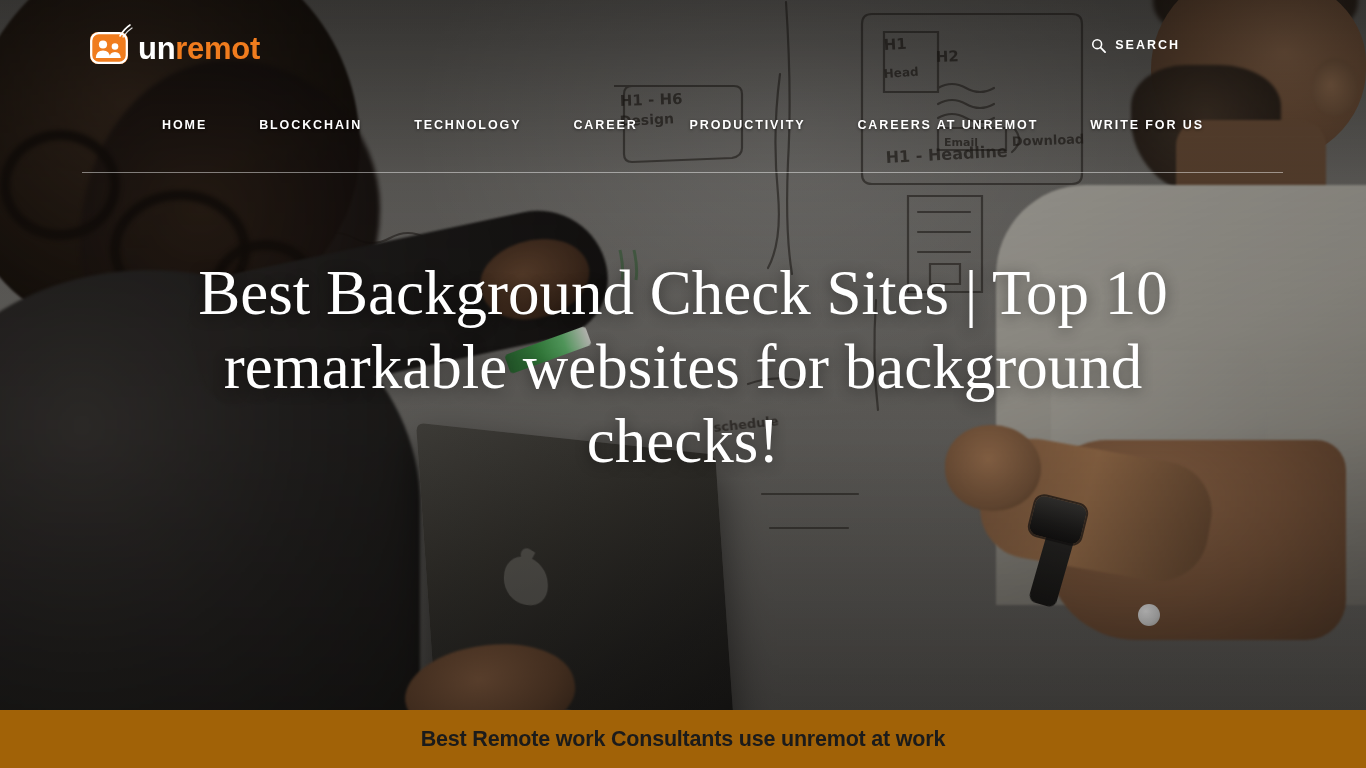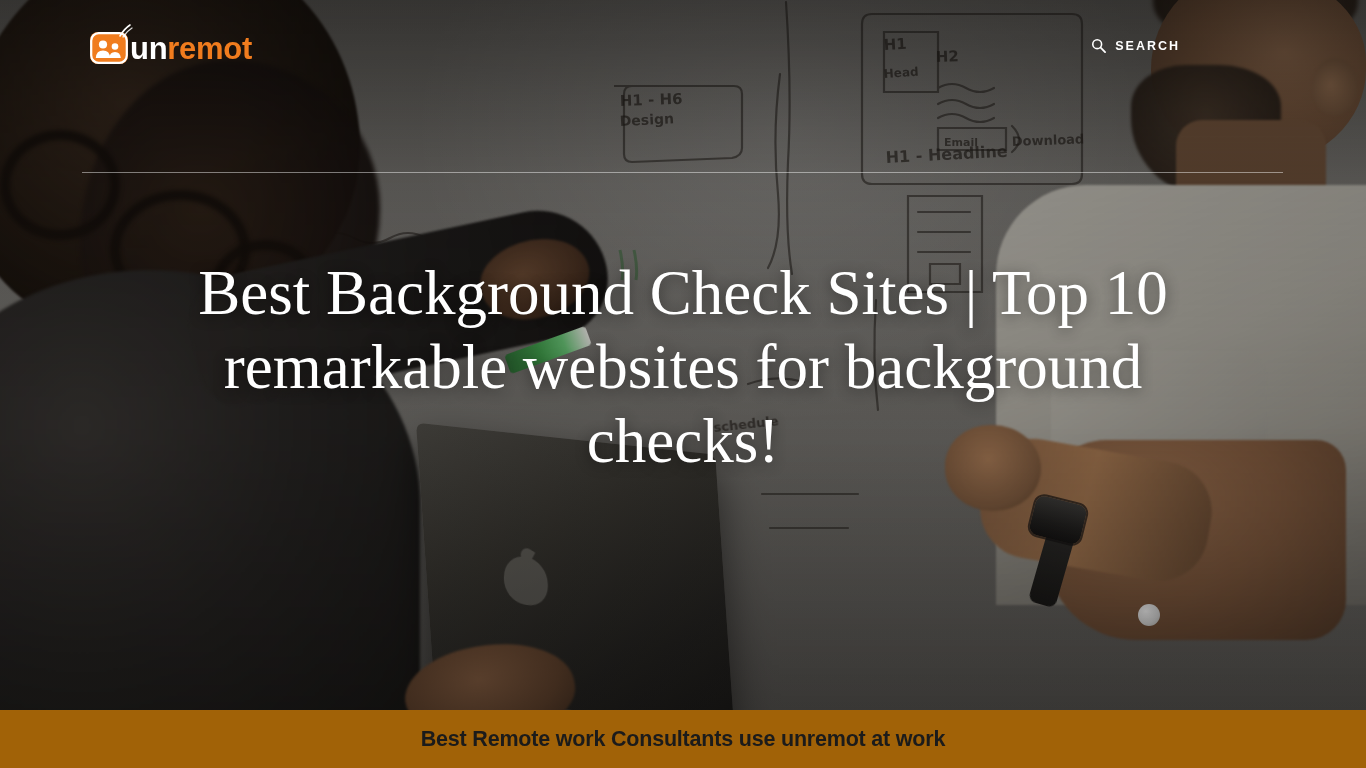--- a/index.html
+++ b/index.html
@@ -180,42 +180,42 @@
 
   
   .site-header {
     position:absolute; left:0; top:0; width:100%; z-index:6;
     padding:0;
   }
   .header-inner { position:relative; width:1366px; height:172px; }
 
   .logo {
     position:absolute; left:90px; top:32px;
-    display:flex; align-items:center; gap:2px;
+    display:flex; align-items:center; gap:10px;
     text-decoration:none;
   }
   .logo-mark {
     width:38px; height:32px; position:relative;
     background:#F07C1E; border-radius:8px;
     display:block;
   }
   .logo-mark svg { position:absolute; left:0; top:0; }
   .logo-wave {
     position:absolute; left:26px; top:-9px; width:18px; height:16px;
   }
   .logo-text {
     font-size:31px; font-weight:700; letter-spacing:-.3px;
     line-height:1; white-space:nowrap;
   }
   .logo-text .w1 { color:#ffffff; }
   .logo-text .w2 { color:#F07C1E; }
 
   .search-link {
     position:absolute; right:186px; top:38px;
-    display:flex; align-items:center; gap:9px;
+    display:flex; align-items:flex-start; gap:9px;
     color:#fff; text-decoration:none;
     font-size:12.5px; font-weight:700; letter-spacing:2px;
   }
   .search-icon { width:15px; height:15px; display:block; }
 
   .nav {
     position:absolute; left:0; top:118px; width:100%;
     display:flex; justify-content:center; align-items:center;
     gap:0;
   }
@@ -404,20 +404,29 @@
     <a class="search-link" href="#">
       <span class="search-icon">
         <svg width="15" height="15" viewBox="0 0 16 16" aria-hidden="true">
           <circle cx="6.6" cy="6.6" r="4.7" fill="none" stroke="#ffffff" stroke-width="1.7"></circle>
           <path d="M10.3 10.3 L15 15" stroke="#ffffff" stroke-width="1.9" stroke-linecap="round"></path>
         </svg>
       </span>
       <span>SEARCH</span>
     </a>
 
+    <nav class="nav">
+      <a href="#">HOME</a>
+      <a href="#">BLOCKCHAIN</a>
+      <a href="#">TECHNOLOGY</a>
+      <a href="#">CAREER</a>
+      <a href="#">PRODUCTIVITY</a>
+      <a href="#">CAREERS AT UNREMOT</a>
+      <a href="#">WRITE FOR US</a>
+    </nav>
   </div>
 </header>
 <div class="nav-rule"></div>
 
 <div class="hero-content">
   <h1 class="entry-title">Best Background Check Sites | Top 10 remarkable websites for background checks!</h1>
 </div>
 
 <div class="promo-bar">
   <span class="promo-text">Best Remote work Consultants use unremot at work</span>

